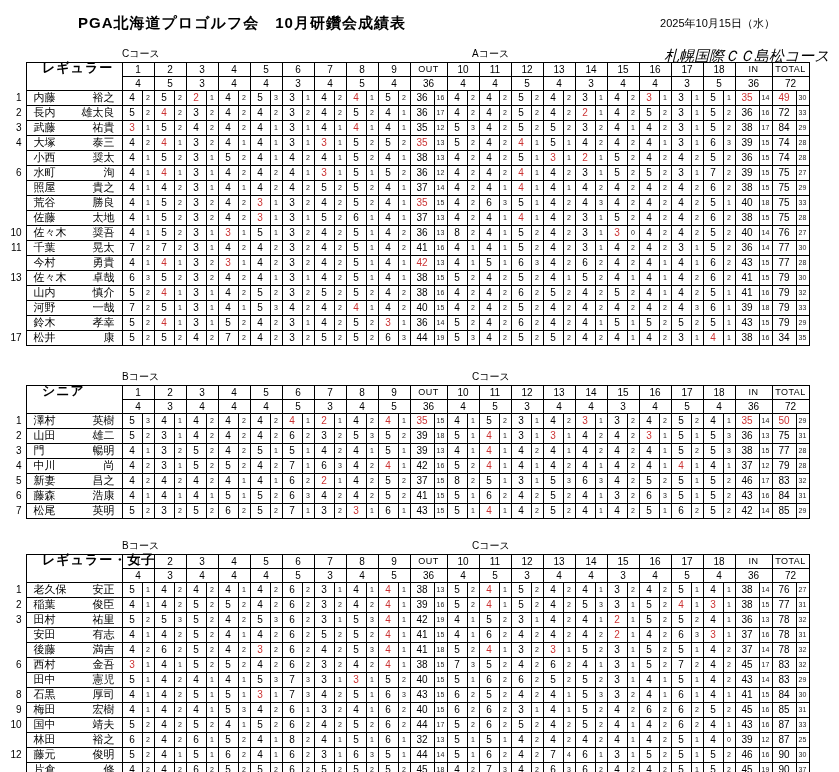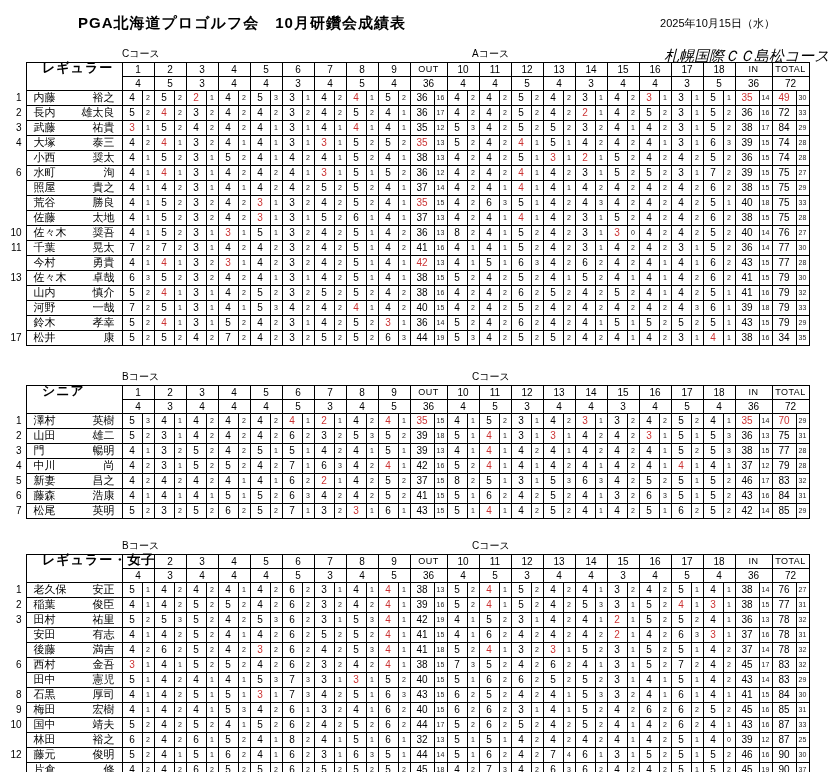--- a/index.html
+++ b/index.html
@@ -1167,21 +1167,21 @@
               <td class="s">3</td>
               <td class="p">2</td>
               <td class="s">4</td>
               <td class="p">2</td>
               <td class="s">5</td>
               <td class="p">2</td>
               <td class="s">4</td>
               <td class="p">1</td>
               <td class="as r">35</td>
               <td class="ap">14</td>
-              <td class="as r">70</td>
+              <td class="as r">50</td>
               <td class="ap">29</td>
             </tr>
             <tr>
               <td class="rank">2</td>
               <td class="name">
                 <div class="namewrap">
                   <span>山田</span>
                   <span>雄二</span>
                 </div>
               </td>

